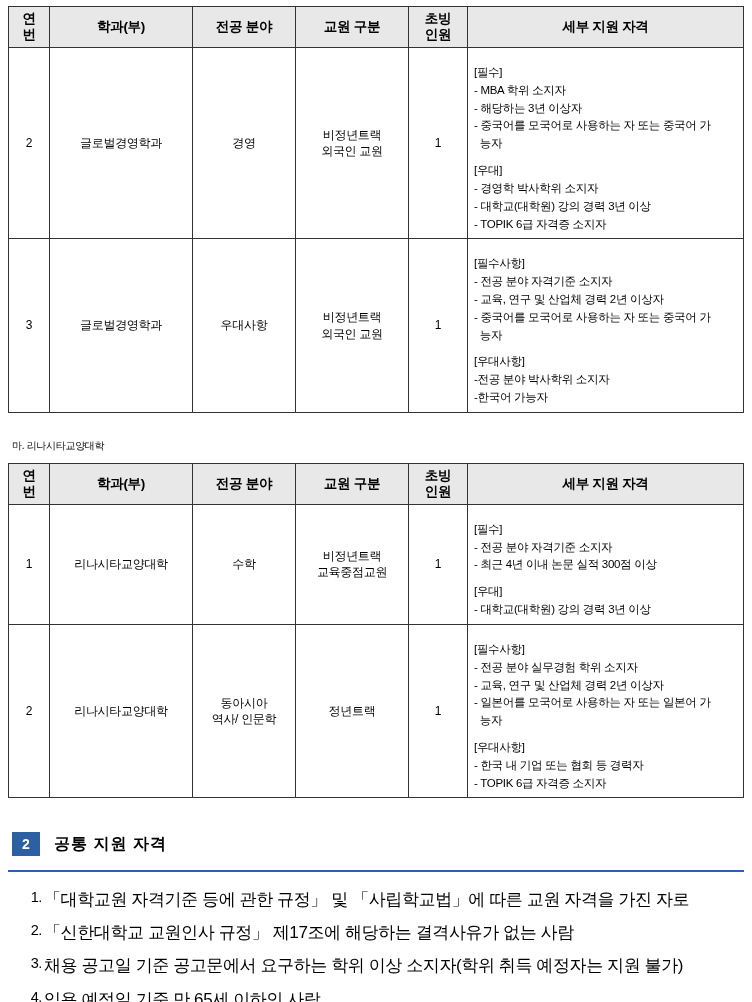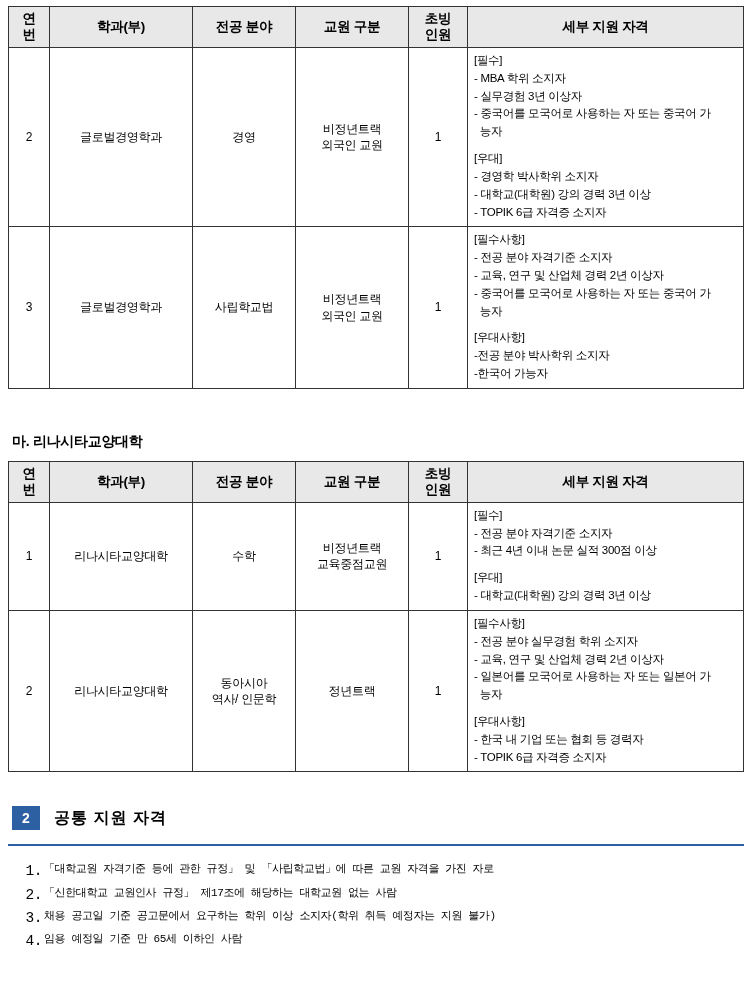--- a/index.html
+++ b/index.html
@@ -52,31 +52,31 @@
     text-align: center;
     font-size: 12px;
     letter-spacing: -0.3px;
     line-height: 1.35;
   }
   table.rec td.qual {
     text-align: left;
     font-size: 11.5px;
     line-height: 1.55;
     letter-spacing: -0.3px;
-    padding: 4px 6px 5px 6px;
+    padding: 16px 6px 5px 6px;
   }
   .qual .ln { white-space: pre; }
   .qual .gap { height: 9px; }
 
   
   .subhead {
-    font-size: 14px;
-    font-weight: bold;
-    letter-spacing: -0.3px;
-    margin: 44px 0 10px 4px;
+    font-size: 10px;
+    font-weight: normal;
+    letter-spacing: -0.3px;
+    margin: 26px 0 10px 4px;
   }
 
   
   .bigsec {
     display: flex;
     align-items: center;
     margin: 34px 0 14px 4px;
   }
   .bigsec .num {
     width: 28px;
@@ -105,26 +105,25 @@
   
   ol.common {
     margin: 0;
     padding: 0 6px 0 36px;
     list-style: none;
     counter-reset: ci;
   }
   ol.common li {
     counter-increment: ci;
     position: relative;
-    font-size: 11px;
+    font-size: 17px;
     line-height: 1.65;
     letter-spacing: -0.4px;
     margin-bottom: 5px;
     text-indent: 0;
-    font-family: Liberation Mono, monospace;
   }
   ol.common li::before {
     content: counter(ci) ".";
     position: absolute;
     left: -20px;
     width: 18px;
     text-align: right;
     font-size: 14.5px;
   }
   ol.common li .ind { display: block; }
@@ -148,34 +147,34 @@
     <tbody>
       <tr>
         <td class="c">2</td>
         <td class="c">글로벌경영학과</td>
         <td class="c">경영</td>
         <td class="c">비정년트랙<br>외국인 교원</td>
         <td class="c">1</td>
         <td class="qual">
             <div class="ln">[필수]</div>
             <div class="ln">- MBA 학위 소지자</div>
-            <div class="ln">- 실무경험 3년 이상자</div>
+            <div class="ln">- 해당하는 3년 이상자</div>
             <div class="ln">- 중국어를 모국어로 사용하는 자 또는 중국어 가</div>
             <div class="ln">  능자</div>
             <div class="gap"></div>
             <div class="ln">[우대]</div>
             <div class="ln">- 경영학 박사학위 소지자</div>
             <div class="ln">- 대학교(대학원) 강의 경력 3년 이상</div>
             <div class="ln">- TOPIK 6급 자격증 소지자</div>
           </td>
       </tr>
       <tr>
         <td class="c">3</td>
         <td class="c">글로벌경영학과</td>
-        <td class="c">사립학교법</td>
+        <td class="c">우대사항</td>
         <td class="c">비정년트랙<br>외국인 교원</td>
         <td class="c">1</td>
         <td class="qual">
             <div class="ln">[필수사항]</div>
             <div class="ln">- 전공 분야 자격기준 소지자</div>
             <div class="ln">- 교육, 연구 및 산업체 경력 2년 이상자</div>
             <div class="ln">- 중국어를 모국어로 사용하는 자 또는 중국어 가</div>
             <div class="ln">  능자</div>
             <div class="gap"></div>
             <div class="ln">[우대사항]</div>
@@ -240,21 +239,21 @@
     <div class="num">2</div>
     <div class="title">공통 지원 자격</div>
   </div>
   <div class="divider"></div>
 
   <ol class="common">
     <li>
       <span class="ind">「대학교원 자격기준 등에 관한 규정」 및 「사립학교법」에 따른 교원 자격을 가진 자로</span>
     </li>
     <li>
-      <span class="ind">「신한대학교 교원인사 규정」 제17조에 해당하는 대학교원 없는 사람</span>
+      <span class="ind">「신한대학교 교원인사 규정」 제17조에 해당하는 결격사유가 없는 사람</span>
     </li>
     <li>
       <span class="ind">채용 공고일 기준 공고문에서 요구하는 학위 이상 소지자(학위 취득 예정자는 지원 불가)</span>
     </li>
     <li>
       <span class="ind">임용 예정일 기준 만 65세 이하인 사람</span>
     </li>
   </ol>
 
 </div>

